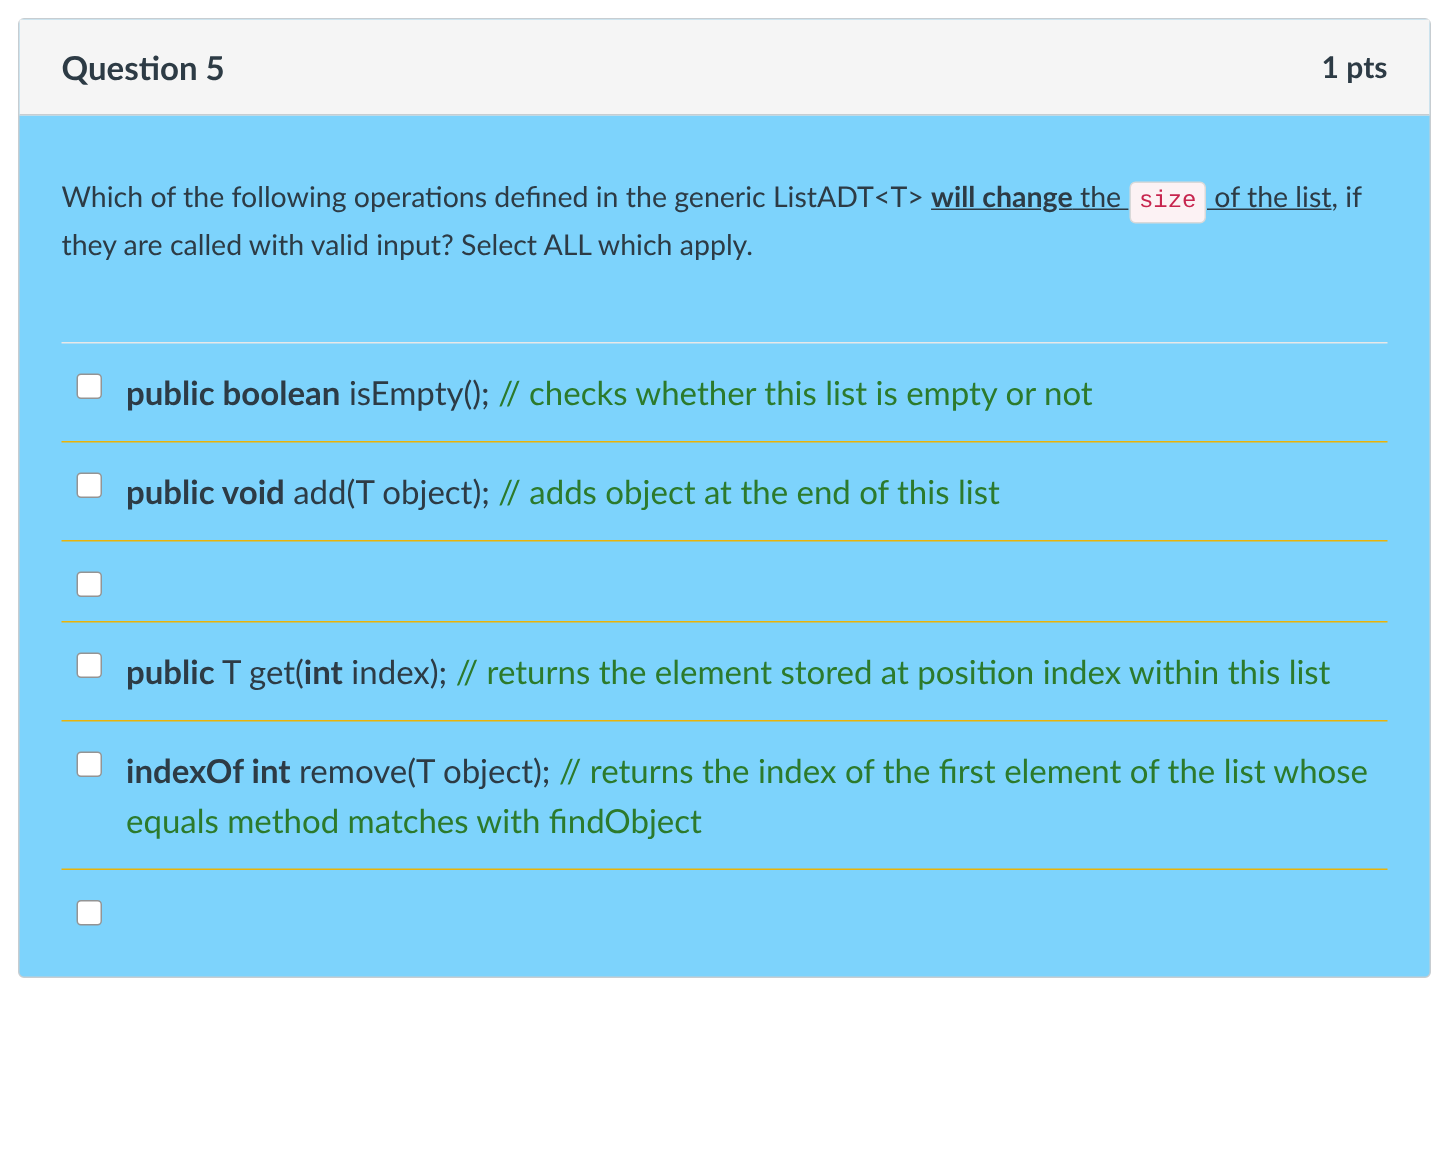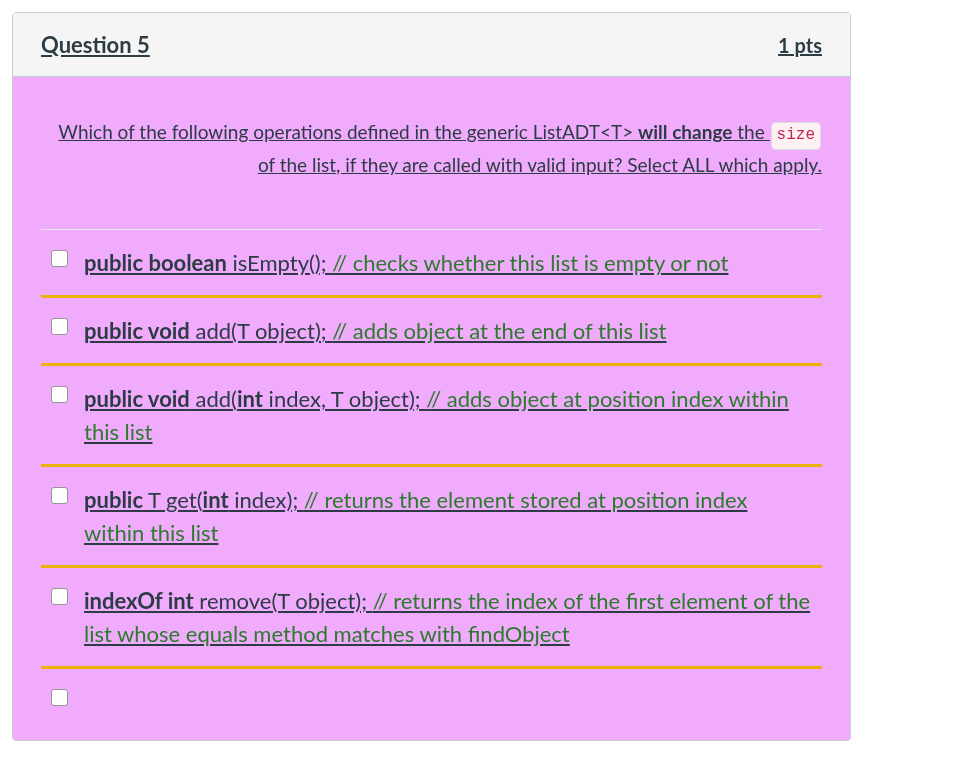--- a/index.html
+++ b/index.html
@@ -10,23 +10,22 @@
     body {
       font-family: "Lato", "Helvetica Neue", Helvetica, Arial, sans-serif;
       background: #ffffff;
       padding: 12px;
       color: #2d3b45;
       font-size: 18px;
     }
     .question-card {
       border: 1px solid #c7cdd1;
       border-radius: 4px;
-      width: 839px;
-      background: #f0abfc;
-      text-decoration: underline;
+      width: 942px;
+      background: #7dd3fc;
     }
     .question-header {
       background: #f5f5f5;
       border-bottom: 1px solid #c7cdd1;
       padding: 18px 28px;
       display: flex;
       justify-content: space-between;
       align-items: center;
     }
     .question-title {
@@ -34,21 +33,20 @@
       font-size: 22px;
       color: #2d3b45;
     }
     .question-points {
       font-weight: 700;
       font-size: 20px;
       color: #2d3b45;
     }
     .question-body {
       padding: 40px 28px 10px 28px;
-      text-align: right;
     }
     .question-text {
       font-size: 19px;
       line-height: 1.55;
       color: #2d3b45;
       margin-bottom: 40px;
     }
     .underline {
       text-decoration: underline;
     }
@@ -64,21 +62,21 @@
       border: 1px solid #d9d9d9;
       border-radius: 4px;
       padding: 0px 5px 1px 5px;
       vertical-align: baseline;
       margin: 0 1px;
     }
     .answers {
       padding: 0 28px 18px 28px;
     }
     .answer-row {
-      border-top: 3px solid #eab308;
+      border-top: 1px solid #eab308;
       padding: 16px 10px 16px 10px;
       display: flex;
       align-items: flex-start;
       gap: 16px;
     }
     .answer-row:first-child {
       border-top: 1px solid #e8e8e8;
     }
     .answer-checkbox {
       width: 17px;
@@ -133,23 +131,20 @@
 
     <div class="answer-row">
       <input type="checkbox" class="answer-checkbox" style="">
       <div class="answer-label">
         <span class="kw">public void</span><span class="sig"> add(T object); </span><span class="comment">// adds object at the end of this list</span>
       </div>
     </div>
 
     <div class="answer-row">
       <input type="checkbox" class="answer-checkbox" style="">
-      <div class="answer-label">
-        <span class="kw">public void</span><span class="sig"> add(</span><span class="kw">int</span><span class="sig"> index, T object); </span><span class="comment">// adds object at position index within this list</span>
-      </div>
     </div>
 
     <div class="answer-row">
       <input type="checkbox" class="answer-checkbox" style="">
       <div class="answer-label">
         <span class="kw">public</span><span class="sig"> T get(</span><span class="kw">int</span><span class="sig"> index); </span><span class="comment">// returns the element stored at position index within this list</span>
       </div>
     </div>
 
     <div class="answer-row">

